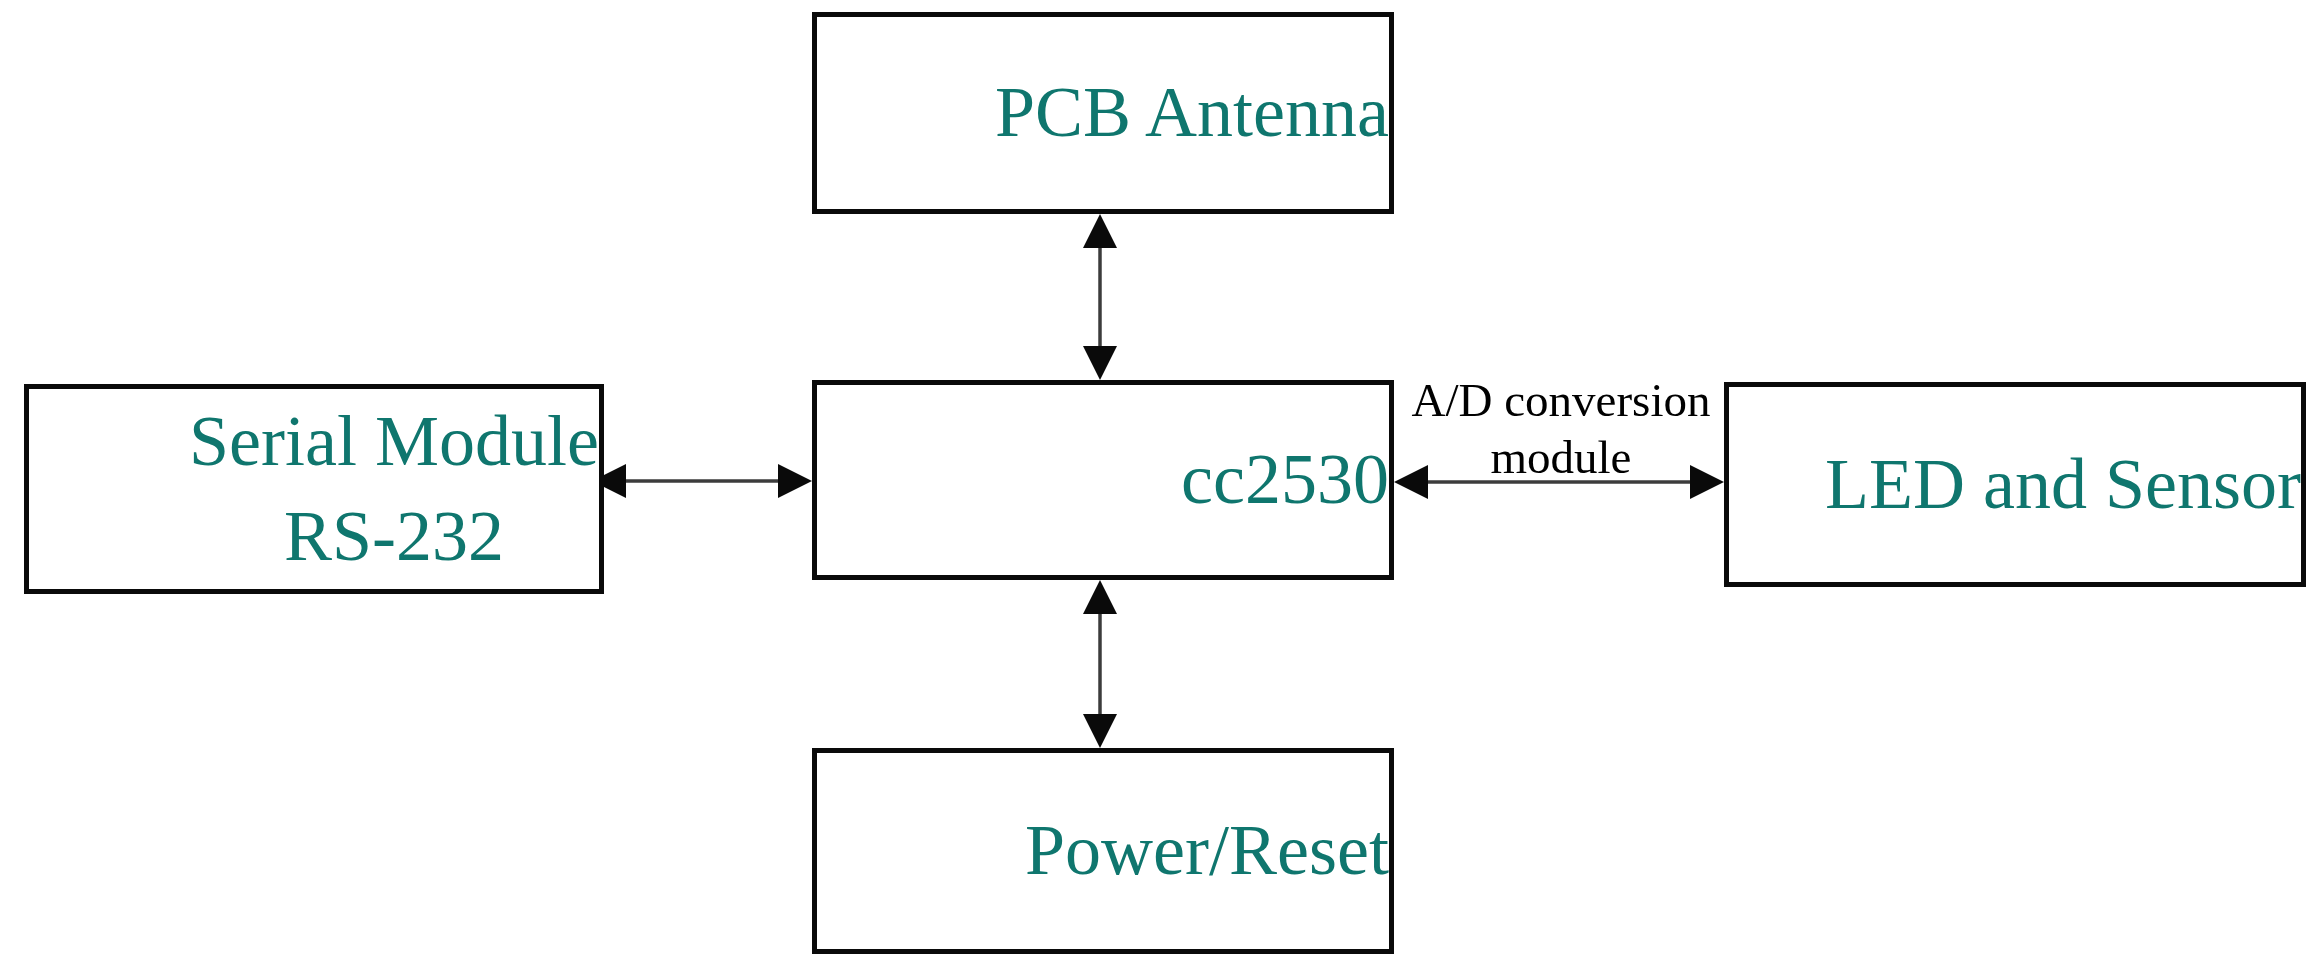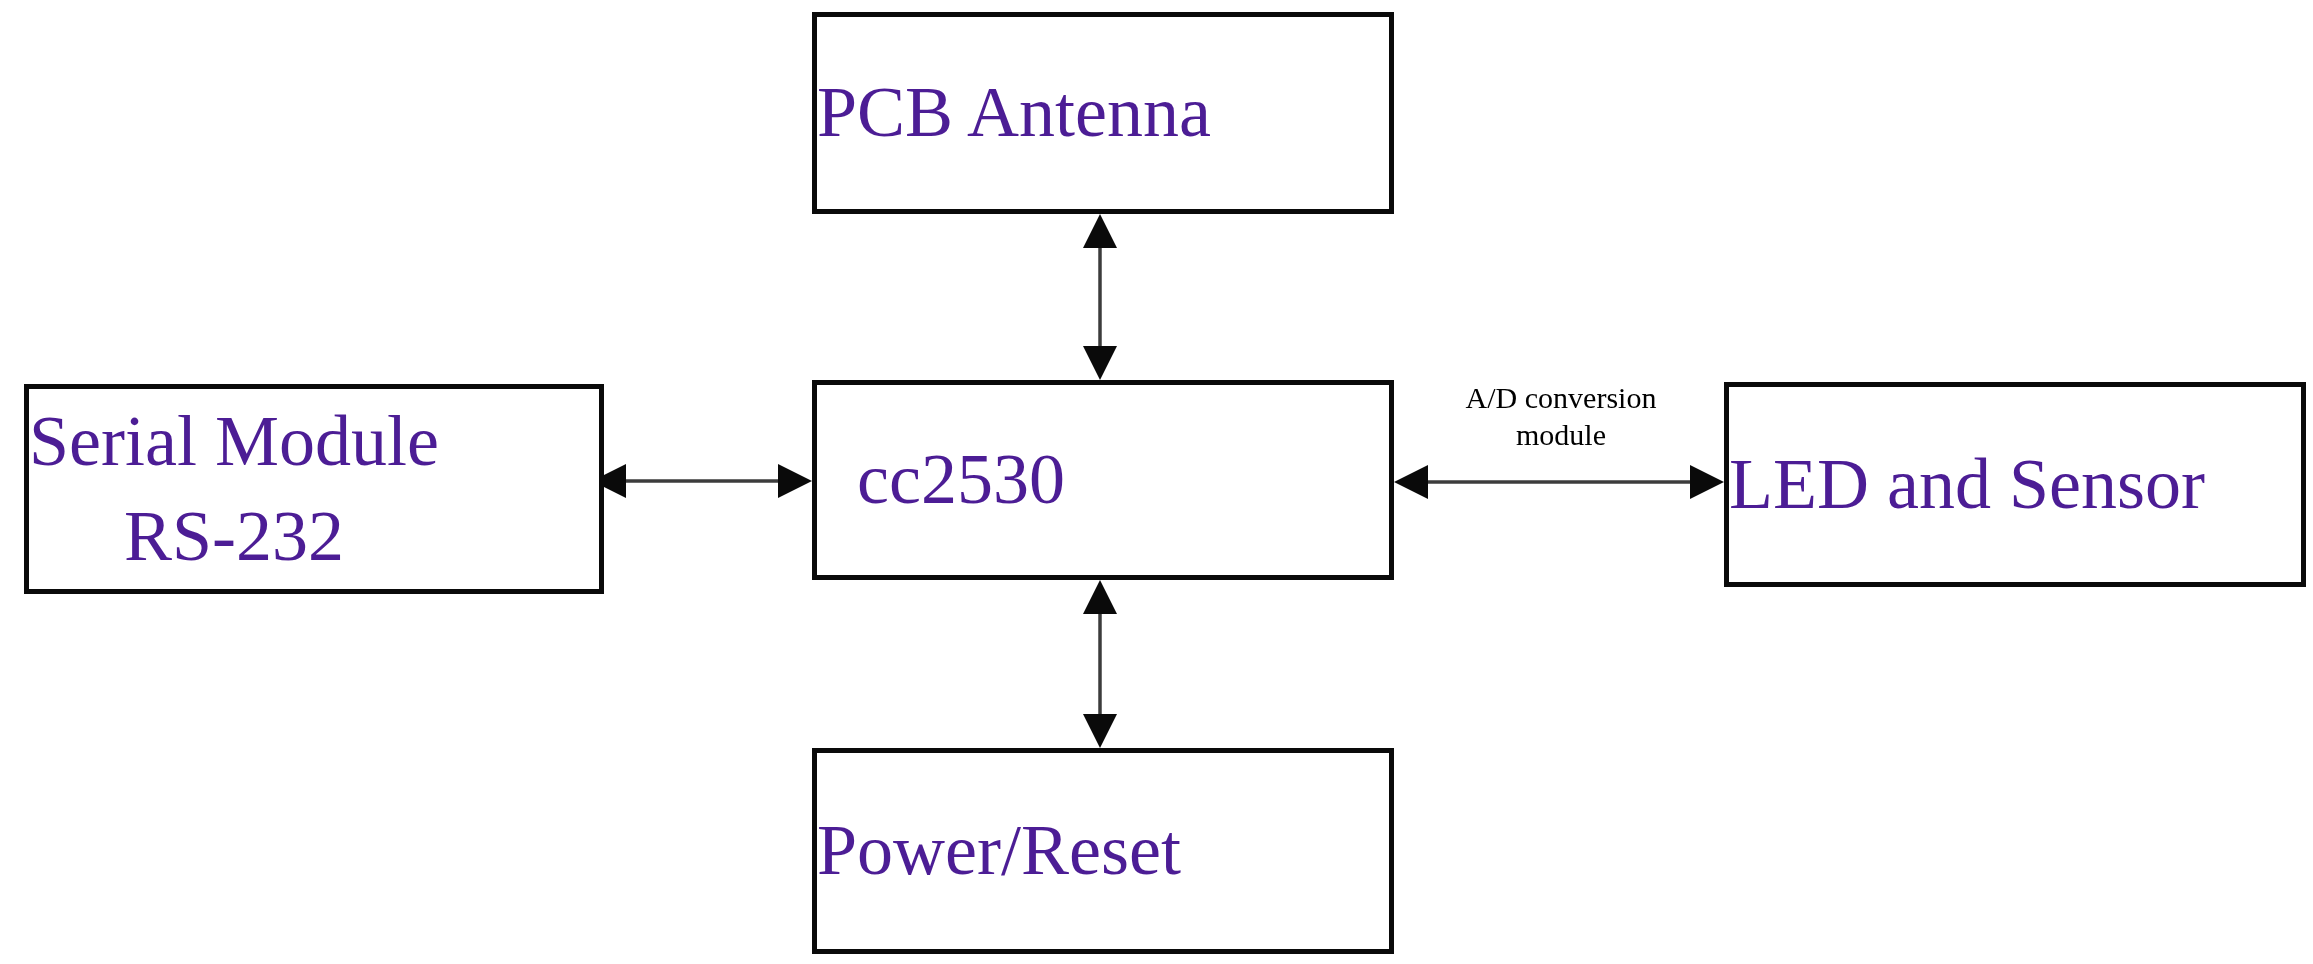--- a/index.html
+++ b/index.html
@@ -15,48 +15,48 @@
     overflow: hidden;
     font-family: "Liberation Serif", serif;
   }
   .block {
     position: absolute;
     box-sizing: border-box;
     border: 5px solid #0a0a0a;
     background: #ffffff;
     display: flex;
     align-items: center;
-    justify-content: flex-start;
+    justify-content: flex-end;
     text-align: center;
-    color: #4c1d95;
+    color: #0f766e;
     font-size: 72px;
     line-height: 1.32;
     white-space: pre-line;
   }
   #block-pcb-antenna   { left: 812px;  top: 12px;  width: 582px; height: 202px; }
   #block-serial-module { left: 24px;   top: 384px; width: 580px; height: 210px; }
   #block-cc2530        { left: 812px;  top: 380px; width: 582px; height: 200px; padding-left: 40px; }
   #block-led-sensor    { left: 1724px; top: 382px; width: 582px; height: 205px; }
   #block-power-reset   { left: 812px;  top: 748px; width: 582px; height: 206px; }
 
   #arrow-layer {
     position: absolute;
     left: 0; top: 0;
     width: 2313px;
     height: 964px;
     pointer-events: none;
   }
   .conn-label {
     position: absolute;
     left: 1408px;
-    top: 380px;
+    top: 372px;
     width: 306px;
     text-align: center;
     color: #000000;
-    font-size: 30px;
+    font-size: 47px;
     line-height: 1.22;
     white-space: pre-line;
   }
 </style>
 </head>
 <body>
 
 <div id="canvas">
 
   <svg id="arrow-layer" viewBox="0 0 2313 964" xmlns="http://www.w3.org/2000/svg">

